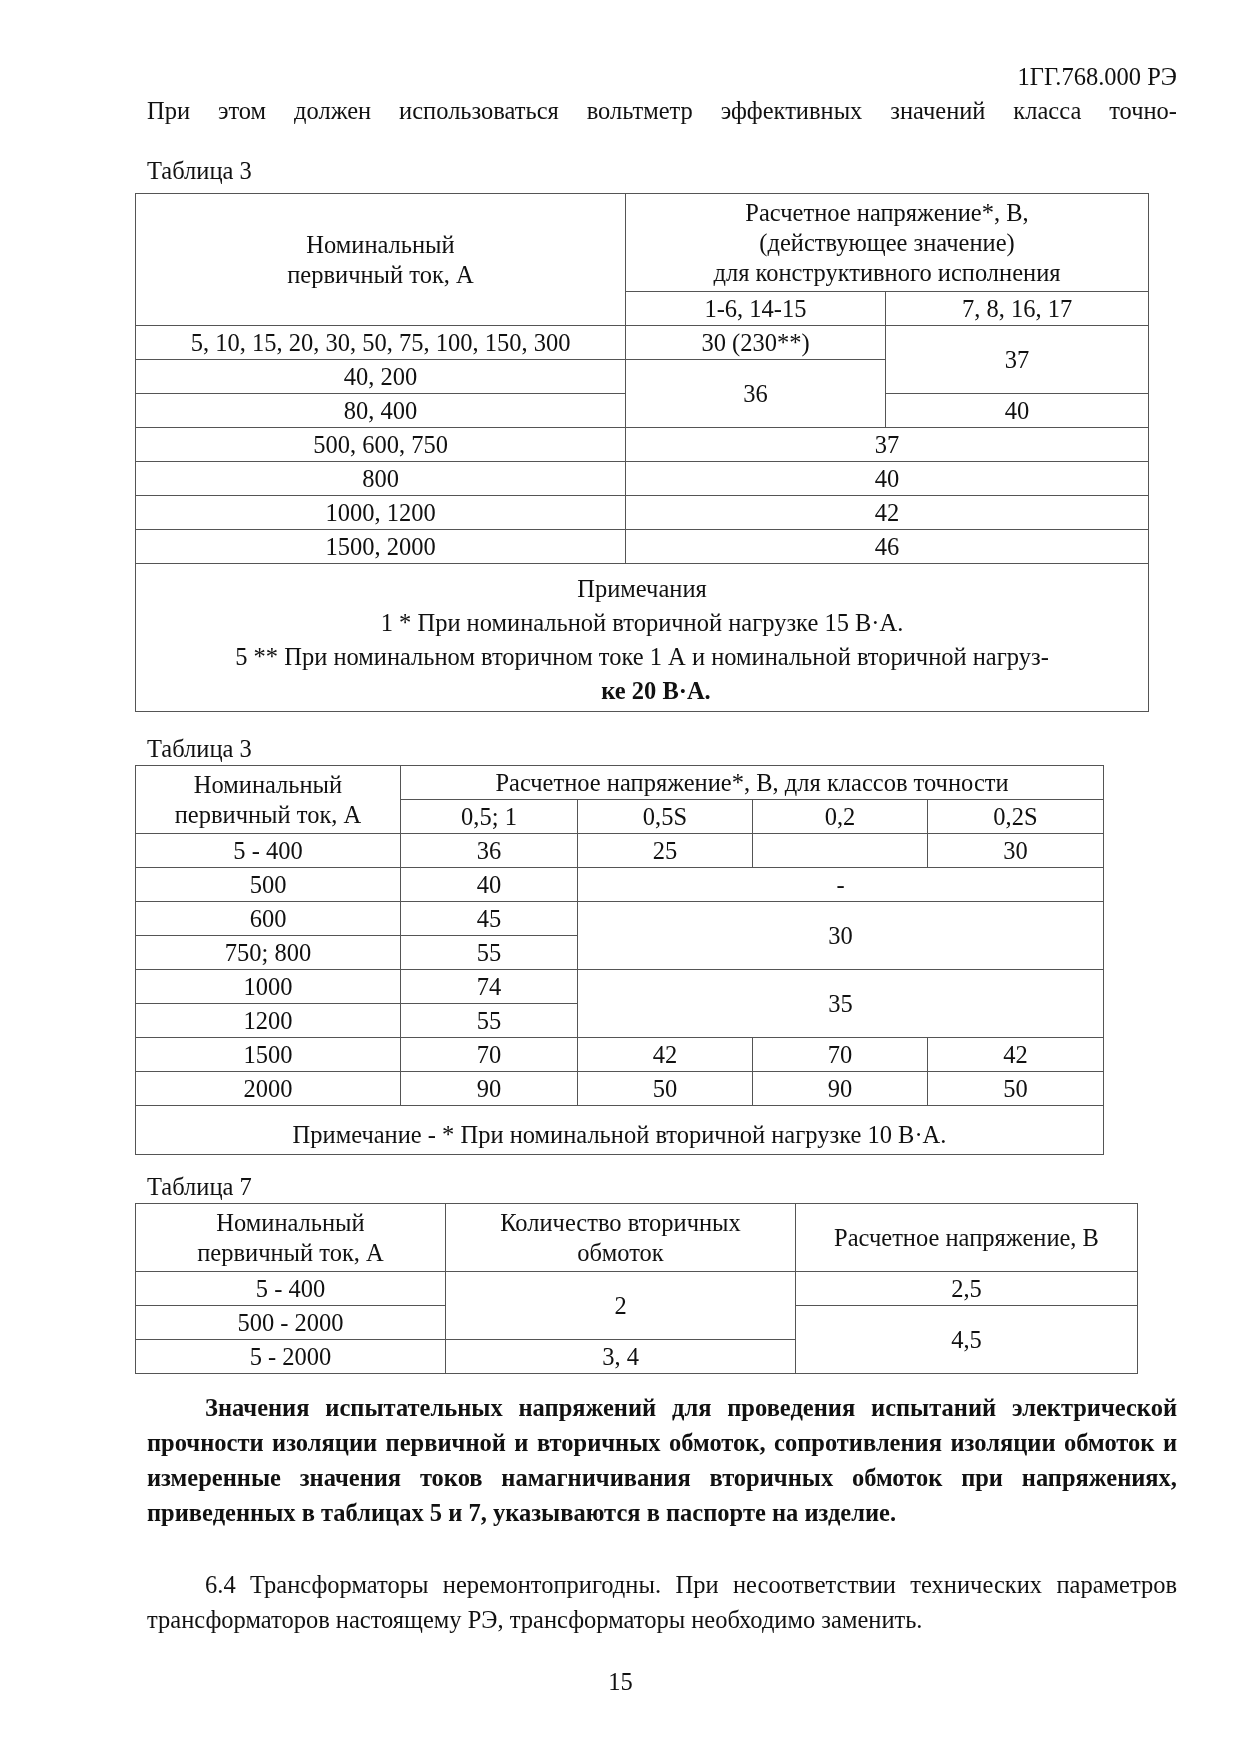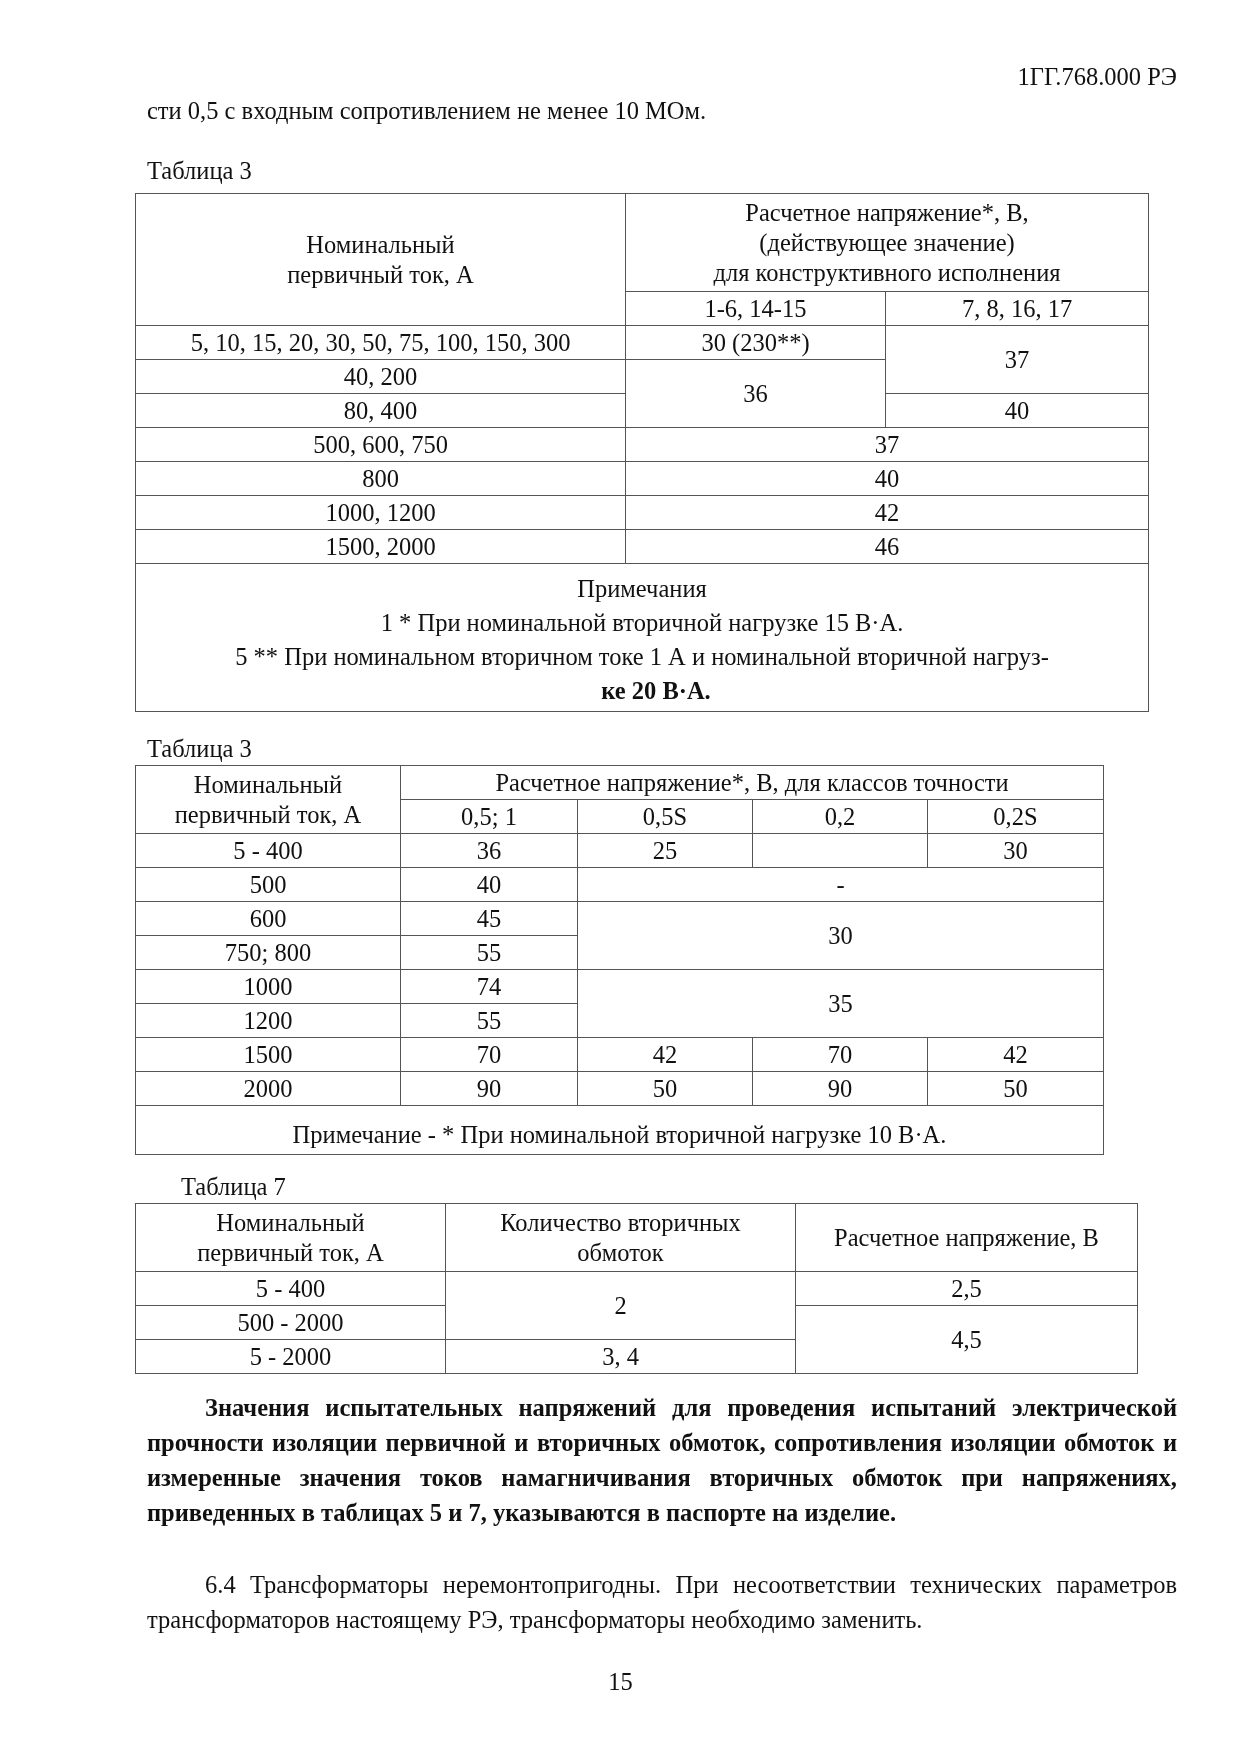--- a/index.html
+++ b/index.html
@@ -32,21 +32,21 @@
   #t7 { left: 135px; top: 1203px; width: 1002px; }
   .page-num { left: 0; width: 1241px; top: 1665px; text-align: center; }
   .indent { text-indent: 58px; }
 </style>
 </head>
 <body>
 
 <div class="abs doc-code">1ГГ.768.000 РЭ</div>
 
 <div class="abs para" style="top:94px;">
-  <div>сти 0,5 с входным сопротивлением не менее 10 МОм.</div>
+  <div style="text-align:justify; text-align-last:justify;">При этом должен использоваться вольтметр эффективных значений класса точно-</div>
 </div>
 
 <div class="abs caption" style="top:154px;">Таблица 3</div>
 <table id="t5">
   <colgroup>
       <col style="width:490px">
       <col style="width:260px">
       <col style="width:263px">
     </colgroup>
   <tbody>
@@ -171,21 +171,21 @@
     <td>50</td>
     <td>90</td>
     <td>50</td>
   </tr>
   <tr style="height:48px">
     <td colspan="5" class="notes" style="padding-top:12px;">Примечание - * При номинальной вторичной нагрузке 10 В·А.</td>
   </tr>
 </tbody>
   </table>
 
-<div class="abs caption" style="top:1170px;margin-left:34px;">Таблица 7</div>
+<div class="abs caption" style="top:1170px;">Таблица 7</div>
 <table id="t7">
   <colgroup>
       <col style="width:310px">
       <col style="width:350px">
       <col style="width:342px">
     </colgroup>
   <tbody>
       <tr style="height:68px">
     <td>
       <div>Номинальный</div>

